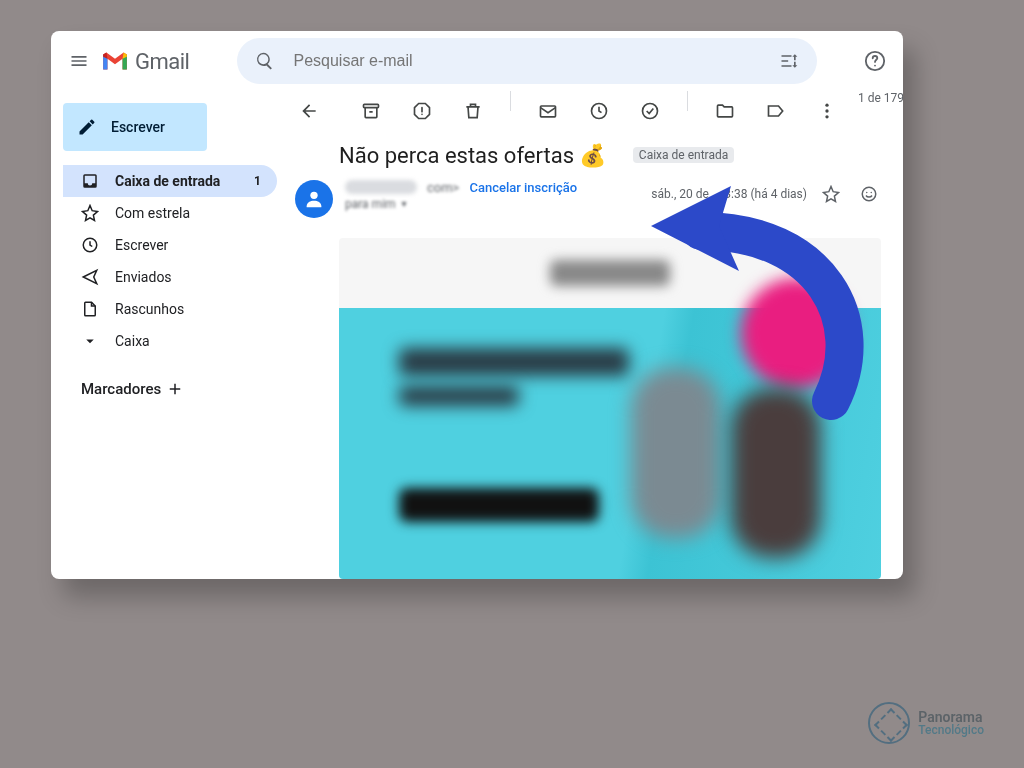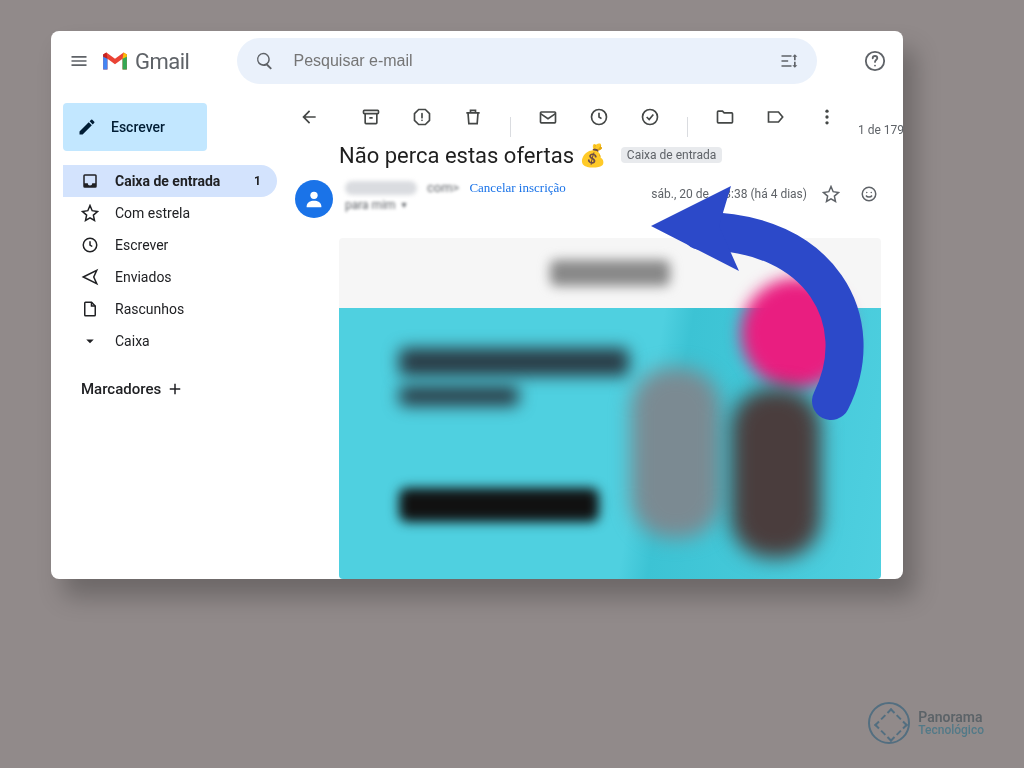--- a/index.html
+++ b/index.html
@@ -123,31 +123,31 @@
 
   
   .main {
     flex:1 1 auto;
     display:flex; flex-direction:column;
     min-width:0;
     padding-right:8px;
   }
   .toolbar {
     height:48px;
-    display:flex; align-items:flex-end; gap:11px;
+    display:flex; align-items:flex-start; gap:11px;
     padding: 0 10px 0 6px;
   }
   .tb { width:40px; height:40px; display:flex; align-items:center; justify-content:center; cursor:pointer; color:#444746; border-radius:50%; flex:none;}
   .tb svg { display:block; }
   .tb-sep { width:1px; height:20px; background:#dadce0; margin:0 6px; flex:none;}
   .page-count { margin-left:auto; font-size:12px; color:#5f6368; white-space:nowrap; padding-right:10px;}
 
   .subject {
     padding: 6px 12px 10px 56px;
-    display:flex; align-items:center; gap:14px;
+    display:flex; align-items:center; gap:26px;
     font-size:22px; font-weight:400; color:#1f1f1f;
   }
   .chip {
     background:#e8eaed; color:#5f6368;
     font-size:12px; padding:1px 6px; border-radius:4px;
   }
 
   .sender-row {
     display:flex; align-items:flex-start;
     padding: 2px 12px 0 12px;
@@ -156,21 +156,21 @@
   .avatar {
     width:38px; height:38px; border-radius:50%;
     background:#1a73e8; flex:none;
     display:flex; align-items:center; justify-content:center;
   }
   .sender-info { display:flex; flex-direction:column; gap:2px; }
   .sender-top { display:flex; align-items:center; gap:10px; }
   .blur-pill { background:#dadce0; border-radius:10px; filter:blur(2px); }
   .sender-name { width:72px; height:14px; }
   .sender-email { font-size:13px; color:#5f6368; filter:blur(1.5px);}
-  .unsubscribe { color:#1a73e8; font-size:13px; font-weight:500; cursor:pointer;font-family:Liberation Serif, serif; }
+  .unsubscribe { color:#1a73e8; font-size:13px; font-weight:500; cursor:pointer; }
   .sender-sub { display:flex; align-items:center; gap:6px; font-size:12px; color:#5f6368; filter:blur(1.5px);}
   .sender-sub .caret { font-size:10px; }
 
   .meta-right {
     margin-left:auto; display:flex; align-items:center; gap:10px;
     color:#5f6368;
   }
   .meta-date { font-size:12px; white-space:nowrap; }
 
   

